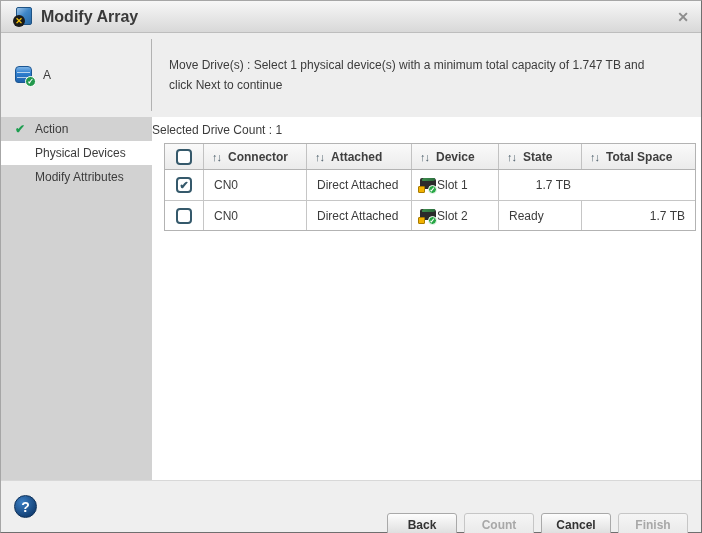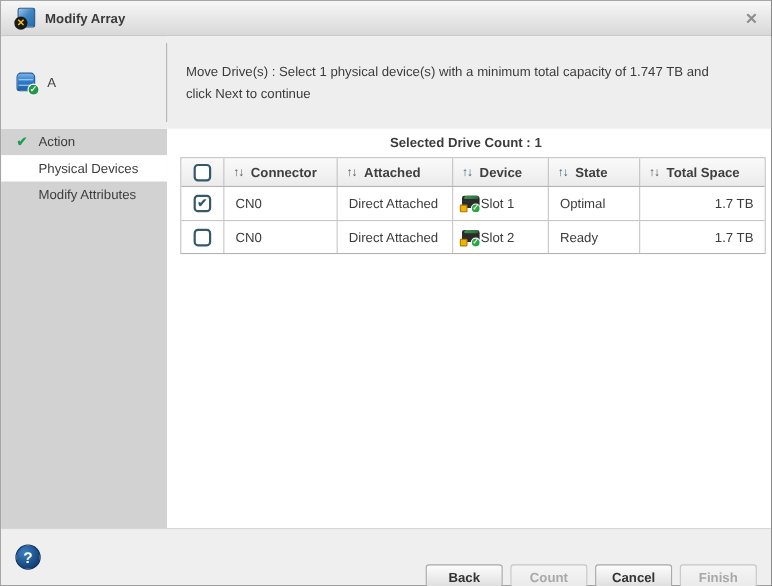--- a/index.html
+++ b/index.html
@@ -11,21 +11,21 @@
 
   
   .titlebar { height:32px; flex:0 0 32px; background:linear-gradient(#f7f7f7,#d8d8d8);
               border-bottom:1px solid #bdbdbd; display:flex; align-items:center; padding:0 12px; }
   .title-icon { position:relative; width:20px; height:20px; margin-right:8px; flex:0 0 20px; }
   .title-icon .page { position:absolute; top:0; right:1px; width:16px; height:18px;
               background:linear-gradient(135deg,#9fc4e8 0%, #3e86c7 45%, #2a6aa5 100%);
               border:1px solid #1f5384; border-radius:2px; }
   .title-icon .badge-x { position:absolute; left:0; bottom:0; width:12px; height:12px; background:#1a1a1a;
               border-radius:50%; color:#f4c20d; font-size:9px; font-weight:bold; line-height:12px; text-align:center; }
-  .title-text { font-weight:bold; color:#3a3a3a; font-size:12px; }
+  .title-text { font-weight:bold; color:#3a3a3a; font-size:16px; }
   .close-btn { margin-left:auto; color:#8d8d8d; font-size:14px; font-weight:bold; cursor:pointer; line-height:14px; }
 
   
   .content { flex:1 1 auto; display:flex; min-height:0; }
 
   .sidebar { width:151px; flex:0 0 151px; display:flex; flex-direction:column; }
   .sidebar-header { height:84px; flex:0 0 84px; background:#eeeeee; position:relative;
                     display:flex; align-items:center; padding-left:14px; }
   .sidebar-header .vsep { position:absolute; right:0; top:6px; bottom:6px; width:1px; background:#b2b2b2; }
   .array-icon { position:relative; width:19px; height:19px; margin-right:9px; }
@@ -39,21 +39,21 @@
                  line-height:9px; text-align:center; }
 
   .steps { flex:1 1 auto; background:#d2d2d2; padding-top:0; }
   .step { height:24px; line-height:24px; padding-left:34px; position:relative; color:#3c3c3c; cursor:default; }
   .step.active { background:#ffffff; }
   .step .done-check { position:absolute; left:14px; top:0; color:#1e9e50; font-weight:bold; font-size:12px; }
 
   .main { flex:1 1 auto; display:flex; flex-direction:column; background:#fff; min-width:0; }
   .instruction { height:84px; flex:0 0 84px; background:#eeeeee; padding:22px 36px 0 17px;
                  line-height:20px; color:#3c3c3c; }
-  .count-row { text-align:center; padding:6px 6px 0 0; color:#3c3c3c;font-weight:bold; }
+  .count-row { text-align:left; padding:6px 6px 0 0; color:#3c3c3c; }
 
   
   .drive-table { margin:6px 0 0 12px; width:532px; border:1px solid #b3b3b3; }
   .trow { display:grid; grid-template-columns:38px 103px 105px 87px 83px 1fr; }
   .trow.thead { background:linear-gradient(#fafafa,#ebebeb); border-bottom:1px solid #b3b3b3; height:26px; }
   .trow.tbody { height:30px; background:#fff; }
   .trow.tbody + .trow.tbody { border-top:1px solid #c6c6c6; }
   .cell { display:flex; align-items:center; padding-left:10px; overflow:hidden; white-space:nowrap; }
   .trow .cell + .cell { border-left:1px solid #c6c6c6; }
   .thead .cell { font-weight:bold; color:#3f3f3f; padding-left:8px; }
@@ -170,21 +170,20 @@
           <div class="cell">CN0</div>
           <div class="cell">Direct Attached</div>
           <div class="cell device-cell">
             <span class="device-icon">
               <span class="drive"></span>
               <span class="lock"></span>
               <span class="dbadge">✓</span>
             </span>
             <span>Slot 1</span>
           </div>
-          <div class="cell">Optimal</div>
           <div class="cell num">1.7 TB</div>
         </div>
 
         <div class="trow tbody">
           <div class="cell cb">
             <div class="checkbox"></div>
           </div>
           <div class="cell">CN0</div>
           <div class="cell">Direct Attached</div>
           <div class="cell device-cell">

